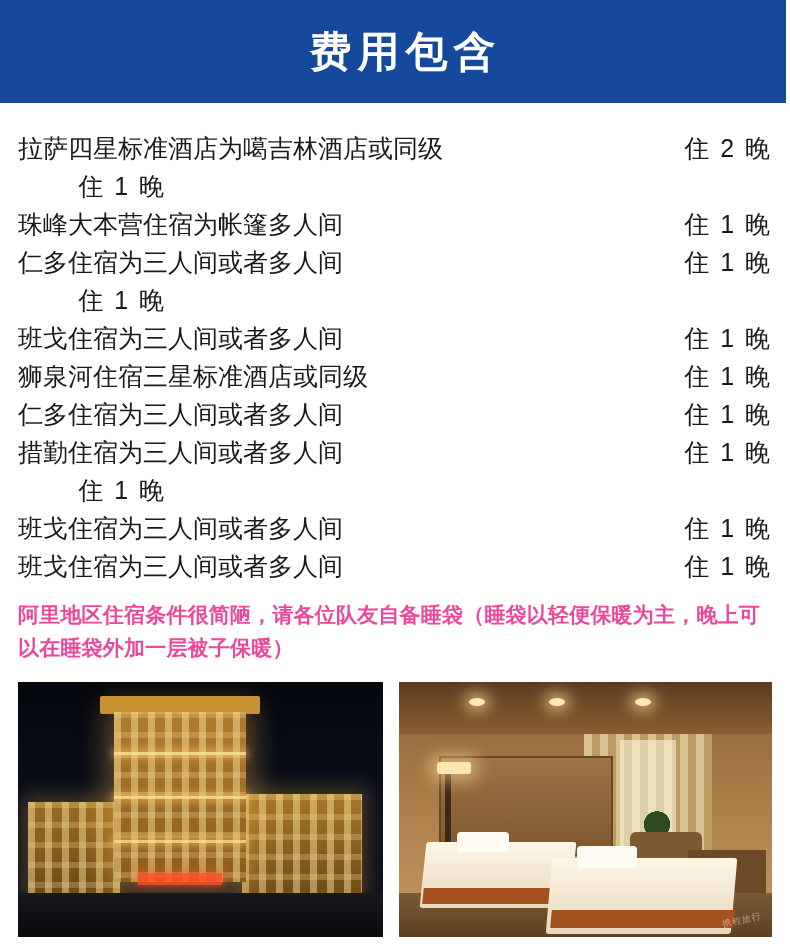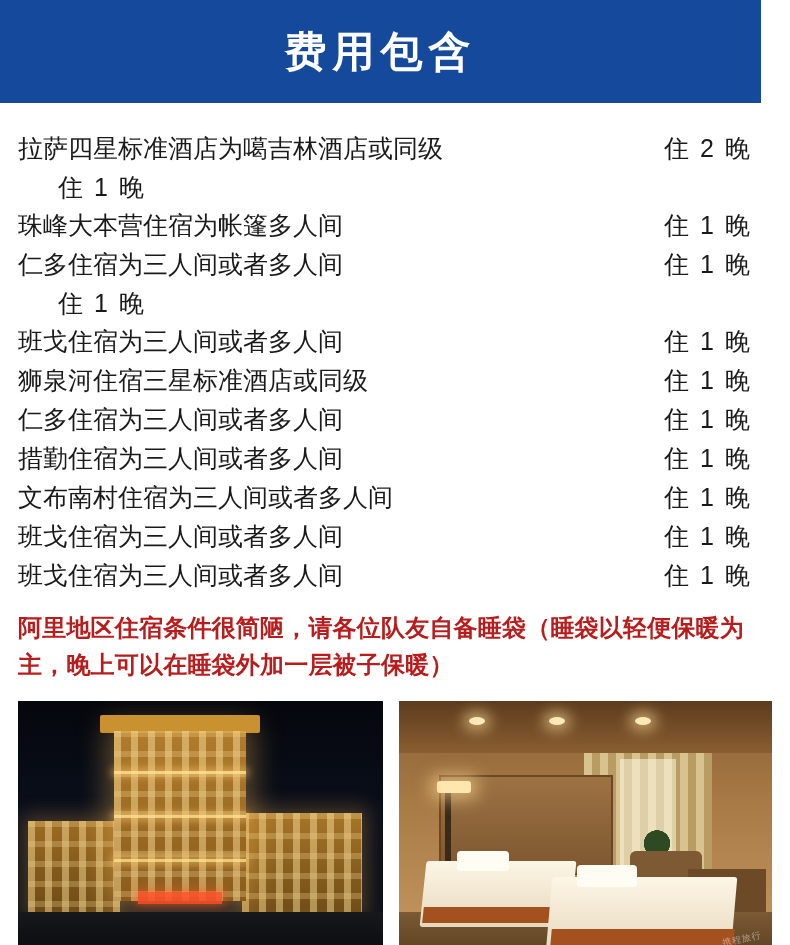--- a/index.html
+++ b/index.html
@@ -21,20 +21,21 @@
   }
 
   
   .banner {
     width: 761px;
     height: 103px;
     background: #14499b;
     display: flex;
     align-items: center;
     justify-content: center;
+    padding-left: 25px;
   }
   .banner-title {
     color: #ffffff;
     font-size: 42px;
     font-weight: bold;
     letter-spacing: 6px;
     line-height: 1;
     font-family: "DejaVu Sans", "Liberation Sans", sans-serif;
   }
 
@@ -65,35 +66,34 @@
     display: flex;
     align-items: baseline;
     justify-content: space-between;
     font-size: 25px;
     color: #1a1a1a;
     line-height: 1.52;
     white-space: nowrap;
   }
   .row-desc {
     flex: 0 1 auto;
-    font-family: Liberation Serif, serif;
   }
   .row-nights {
     flex: 0 0 auto;
     width: 128px;
-    text-align: center;
+    text-align: right;
     padding-left: 20px;
     letter-spacing: 2px;
   }
 
   .note {
     margin-top: 14px;
-    font-size: 24px;
+    font-size: 21px;
     font-weight: bold;
-    color: #b91c1c;
+    color: #ec4899;
     line-height: 1.55;
     letter-spacing: 0.2px;
   }
 
   
   .photos {
     margin-top: 18px;
     padding: 0 18px;
     display: flex;
     gap: 16px;
@@ -341,21 +341,20 @@
         <span class="row-desc">仁多住宿为三人间或者多人间</span>
         <span class="row-nights">住 1 晚</span>
       </div>
 
       <div class="row">
         <span class="row-desc">措勤住宿为三人间或者多人间</span>
         <span class="row-nights">住 1 晚</span>
       </div>
 
       <div class="row">
-        <span class="row-desc">文布南村住宿为三人间或者多人间</span>
         <span class="row-nights">住 1 晚</span>
       </div>
 
       <div class="row">
         <span class="row-desc">班戈住宿为三人间或者多人间</span>
         <span class="row-nights">住 1 晚</span>
       </div>
 
       <div class="row">
         <span class="row-desc">班戈住宿为三人间或者多人间</span>

